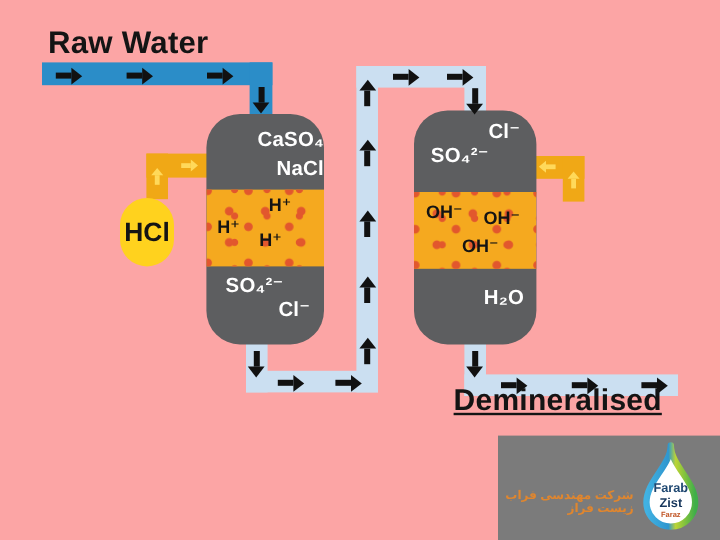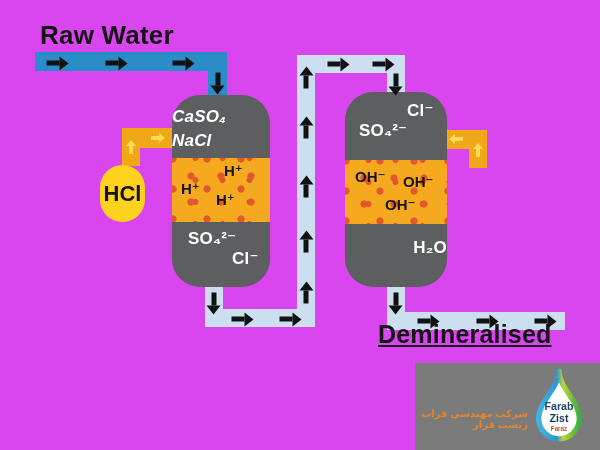--- a/index.html
+++ b/index.html
@@ -1,29 +1,29 @@
 <!DOCTYPE html>
 <html style="--raw_pipe: #2b8dc8; --treated_pipe: #cbdff1; --column_gray: #5d5e60; --resin_orange: #f5a91f; --resin_dot: #e2572d; --tank_yellow: #ffd21e; --chem_pipe: #f0a816; --arrow_black: #111111; --watermark_gray: #7b7b7b; --farsi_orange: #e0862e; --farsi_yellow: #e6c23a;"><head>
 <meta charset="utf-8">
 <style>
   html,body{margin:0;padding:0;background:#fff;}
-  .stage{position:relative;width:600px;height:450px;background:#d946ef;overflow:hidden;
+  .stage{position:relative;width:600px;height:450px;background:#fca5a5;overflow:hidden;
          font-family:"Liberation Sans","DejaVu Sans",sans-serif;}
 
   
   .pipe{position:absolute;z-index:1;}
   .raw{background:var(--raw_pipe,#2b8dc8);}
   .treated{background:var(--treated_pipe,#cbdff1);}
   .chem{background:var(--chem_pipe,#f0a816);z-index:1;}
 
   
   .column{position:absolute;z-index:2;background:var(--column_gray,#5d5e60);
           border-radius:28px;overflow:hidden;}
   .col-label{position:absolute;color:#fff;font-weight:bold;font-size:17px;letter-spacing:.2px;}
-  .col-top-left{left:0;right:0;top:10px;text-align:left;line-height:24px;font-style:italic;}
+  .col-top-left{left:0;right:0;top:10px;text-align:right;line-height:24px;}
   .band{position:absolute;left:0;right:0;height:64px;
         background-color:var(--resin_orange,#f5a91f);
         background-image:
           radial-gradient(circle,var(--resin_dot,#e2572d) 3.2px,transparent 4px),
           radial-gradient(circle,var(--resin_dot,#e2572d) 3.2px,transparent 4px),
           radial-gradient(circle,var(--resin_dot,#e2572d) 2.6px,transparent 3.4px);
         background-size:30px 26px,34px 30px,27px 22px;
         background-position:4px 5px,18px 16px,10px 11px;}
   .ion{position:absolute;color:#141414;font-weight:bold;font-size:15px;}
 
@@ -97,21 +97,21 @@
   </div>
 
   <div class="column" style="left:345px;top:92px;width:102px;height:195px;">
     <span class="col-label" style="left:62px;top:8px;">Cl⁻</span>
     <span class="col-label" style="left:14px;top:28px;">SO₄²⁻</span>
     <div class="band" style="top:68px;">
       <span class="ion" style="left:10px;top:8px;">OH⁻</span>
       <span class="ion" style="left:58px;top:13px;">OH⁻</span>
       <span class="ion" style="left:40px;top:36px;">OH⁻</span>
     </div>
-    <span class="col-label" style="left:0;right:0;top:146px;text-align:right;padding-left:48px;">H₂O</span>
+    <span class="col-label" style="left:0;right:0;top:146px;text-align:center;padding-left:48px;">H₂O</span>
   </div>
 
   <div class="tank" style="left:100px;top:165px;width:45px;height:57px;font-size:22px;border-radius:26px;">
     <span>HCl</span>
   </div>
 
   <div class="ar right" style="left:53px;top:63px;"></div>
   <div class="ar right" style="left:112px;top:63px;"></div>
   <div class="ar right" style="left:179px;top:63px;"></div>
   <div class="ar down" style="left:218px;top:79px;"></div>

